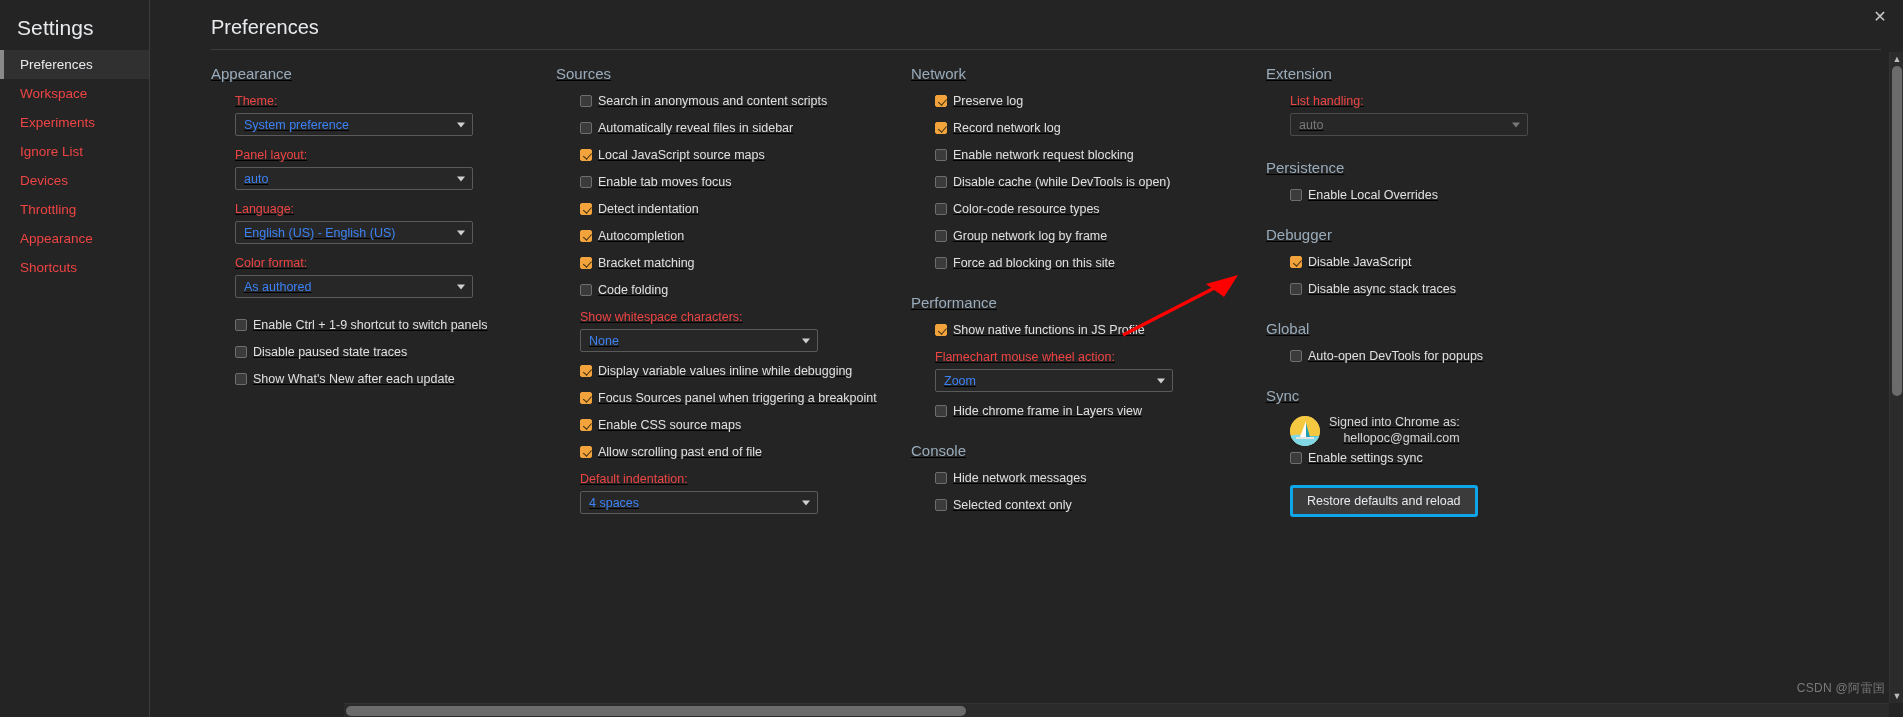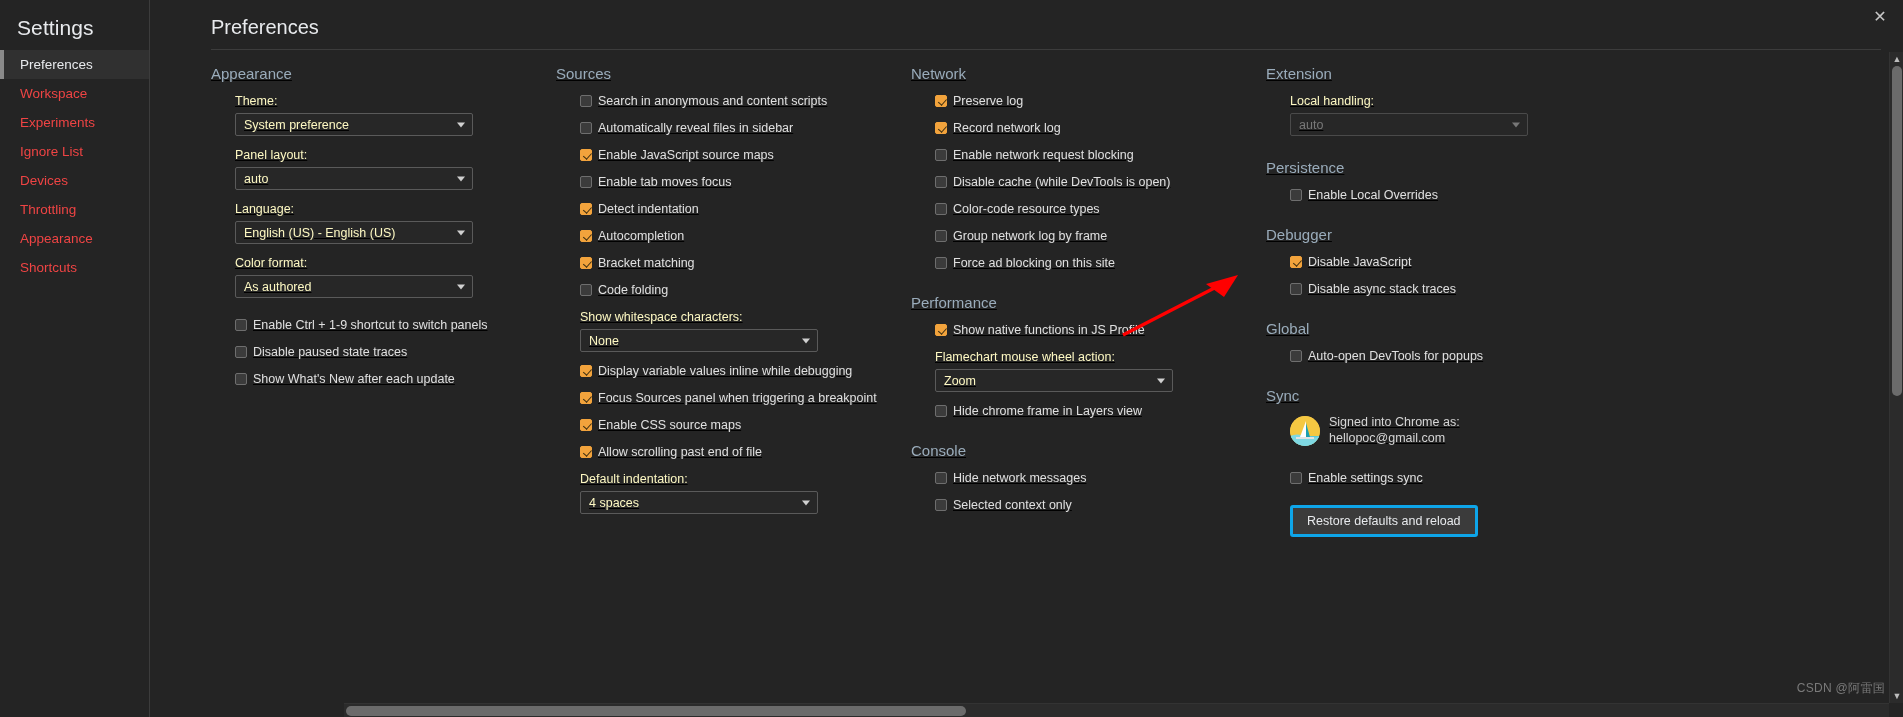--- a/index.html
+++ b/index.html
@@ -94,33 +94,33 @@
     color: #9aacbb;
     margin-bottom: 10px;
     font-weight: normal;
     line-height: 19px;
   }
   .section-title.spaced { margin-top: 22px; }
 
   .field-group { padding-left: 24px; }
   .field-label {
     font-size: 12.5px;
-    color: #fef9c3;
+    color: #ef4444;
     margin-bottom: 4px;
     line-height: 16px;
   }
   .select-box {
     position: relative;
     width: 238px;
     height: 23px;
     background: #272727;
     border: 1px solid #5a5a5a;
     border-radius: 2px;
     font-size: 12.5px;
-    color: #fef9c3;
+    color: #3b82f6;
     display: flex;
     align-items: center;
     padding: 0 20px 0 8px;
     margin-bottom: 11px;
     cursor: pointer;
     white-space: nowrap;
     overflow: hidden;
   }
   .select-box.disabled { color: #787878; border-color: #4a4a4a; }
   .select-box .caret {
@@ -169,22 +169,23 @@
     font-size: 12.5px;
     color: #e0e0e0;
     white-space: nowrap;
   }
 
   
   .sync-account {
     display: flex;
     align-items: center;
     padding-left: 24px;
-    margin-bottom: 24px;
+    margin-bottom: 4px;
     margin-top: 2px;
+    text-align: right;
   }
   .avatar {
     width: 30px; height: 30px;
     border-radius: 50%;
     margin-right: 9px;
     overflow: hidden;
     flex-shrink: 0;
     background: #f2c14a;
     position: relative;
   }
@@ -360,21 +361,21 @@
         <div class="cb-row">
           <span class="cb"></span>
           <span class="cb-label">Search in anonymous and content scripts</span>
         </div>
         <div class="cb-row">
           <span class="cb"></span>
           <span class="cb-label">Automatically reveal files in sidebar</span>
         </div>
         <div class="cb-row">
           <span class="cb checked"></span>
-          <span class="cb-label">Enable JavaScript source maps</span>
+          <span class="cb-label">Local JavaScript source maps</span>
         </div>
         <div class="cb-row">
           <span class="cb"></span>
           <span class="cb-label">Enable tab moves focus</span>
         </div>
         <div class="cb-row">
           <span class="cb checked"></span>
           <span class="cb-label">Detect indentation</span>
         </div>
         <div class="cb-row">
@@ -485,21 +486,21 @@
         <div class="cb-row">
           <span class="cb"></span>
           <span class="cb-label">Selected context only</span>
         </div>
       </div>
 
       <div class="col col4">
         <div class="section-title">Extension</div>
 
         <div class="field-group">
-          <div class="field-label">Local handling:</div>
+          <div class="field-label">List handling:</div>
           <div class="select-box disabled">
             <span>auto</span>
             <span class="caret"></span>
           </div>
         </div>
 
         <div class="section-title spaced">Persistence</div>
         <div class="cb-row">
           <span class="cb"></span>
           <span class="cb-label">Enable Local Overrides</span>

